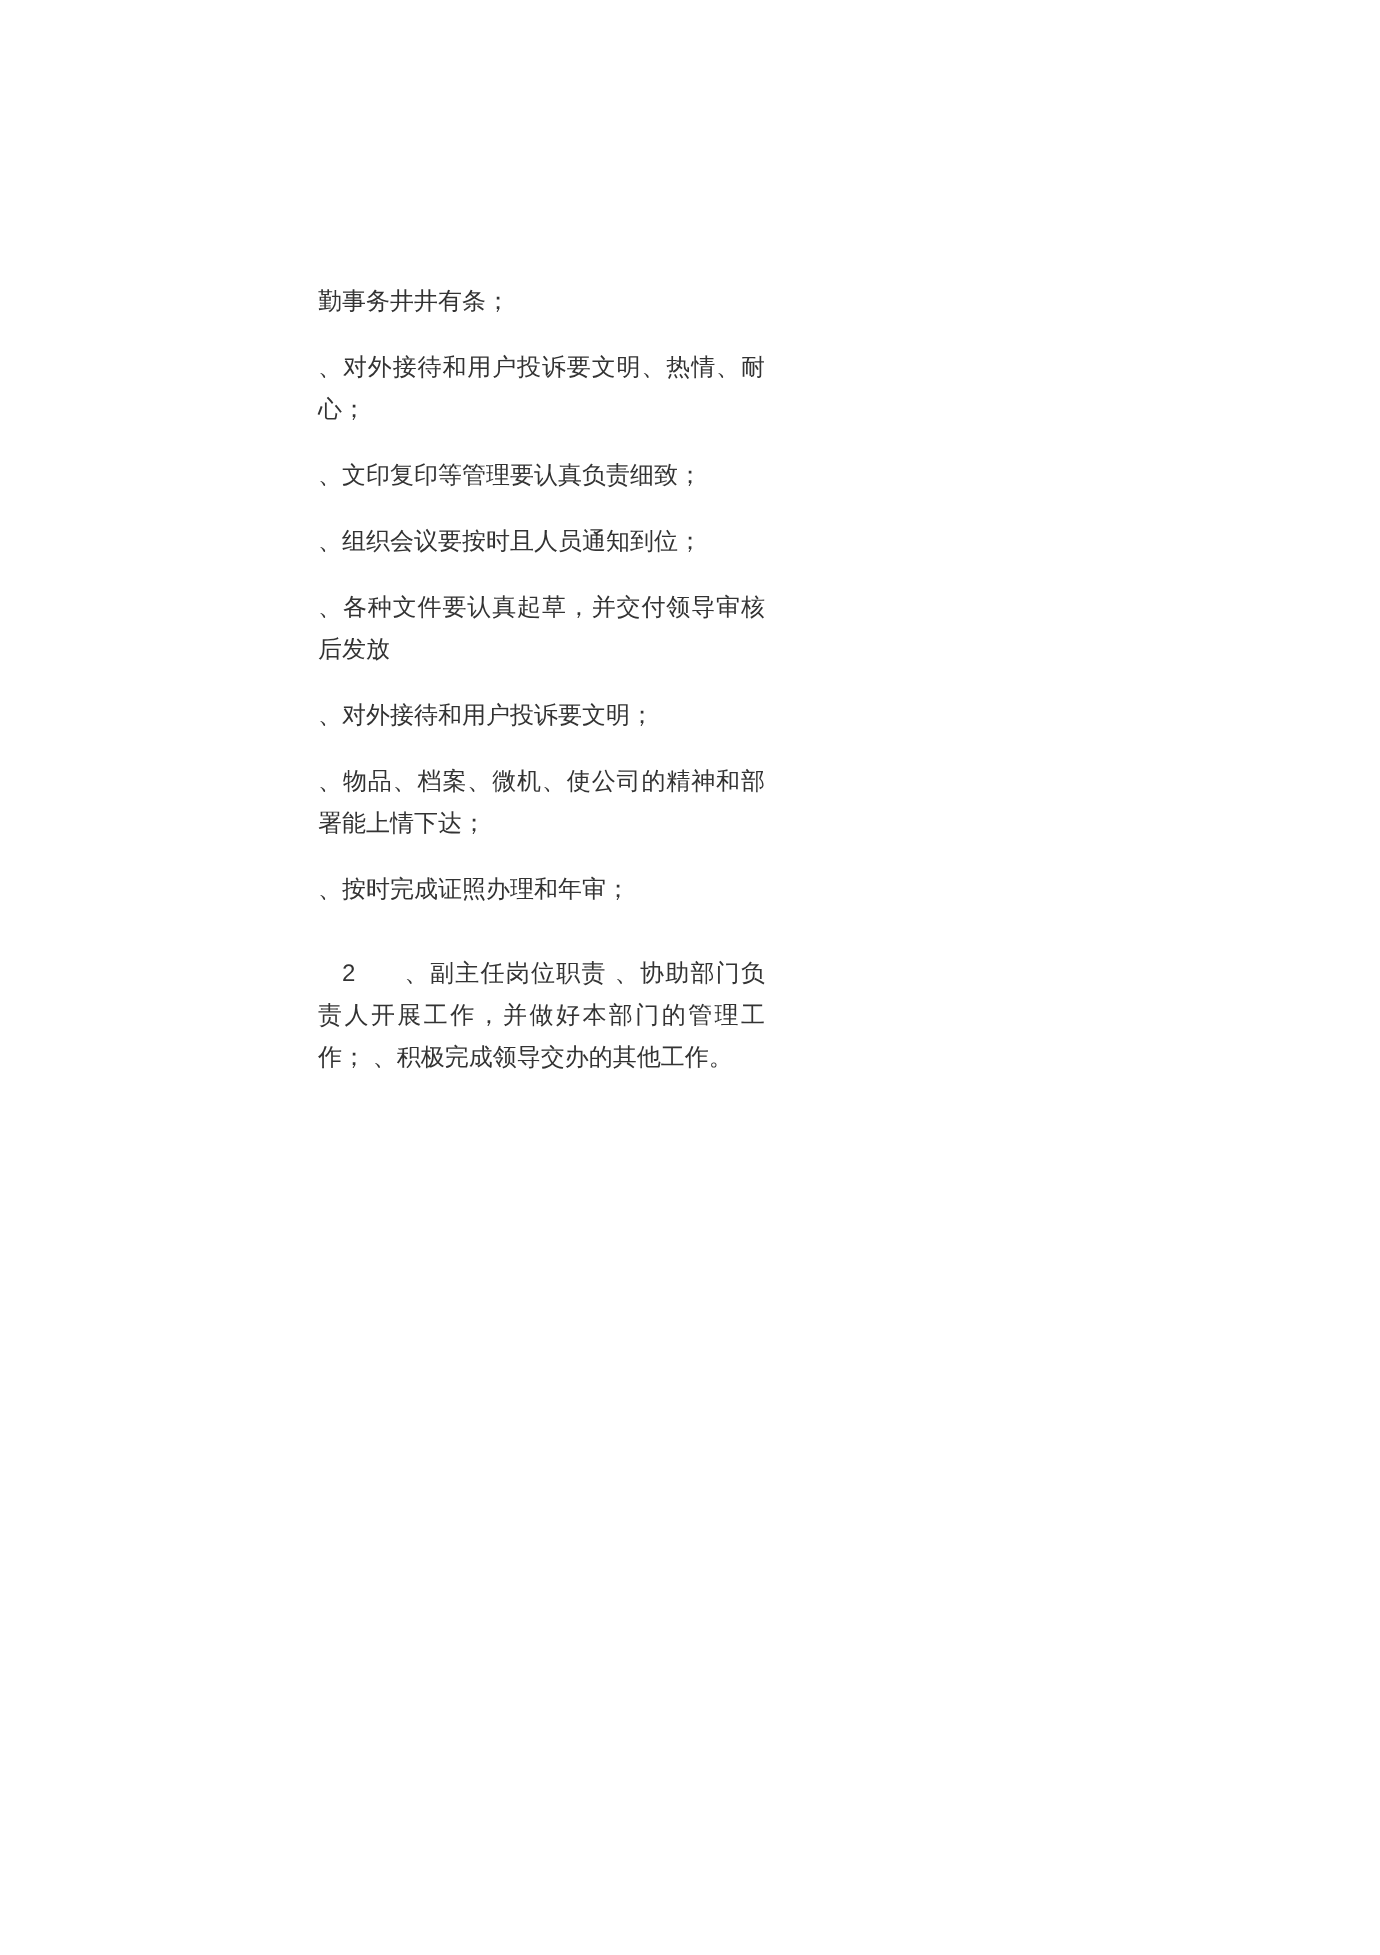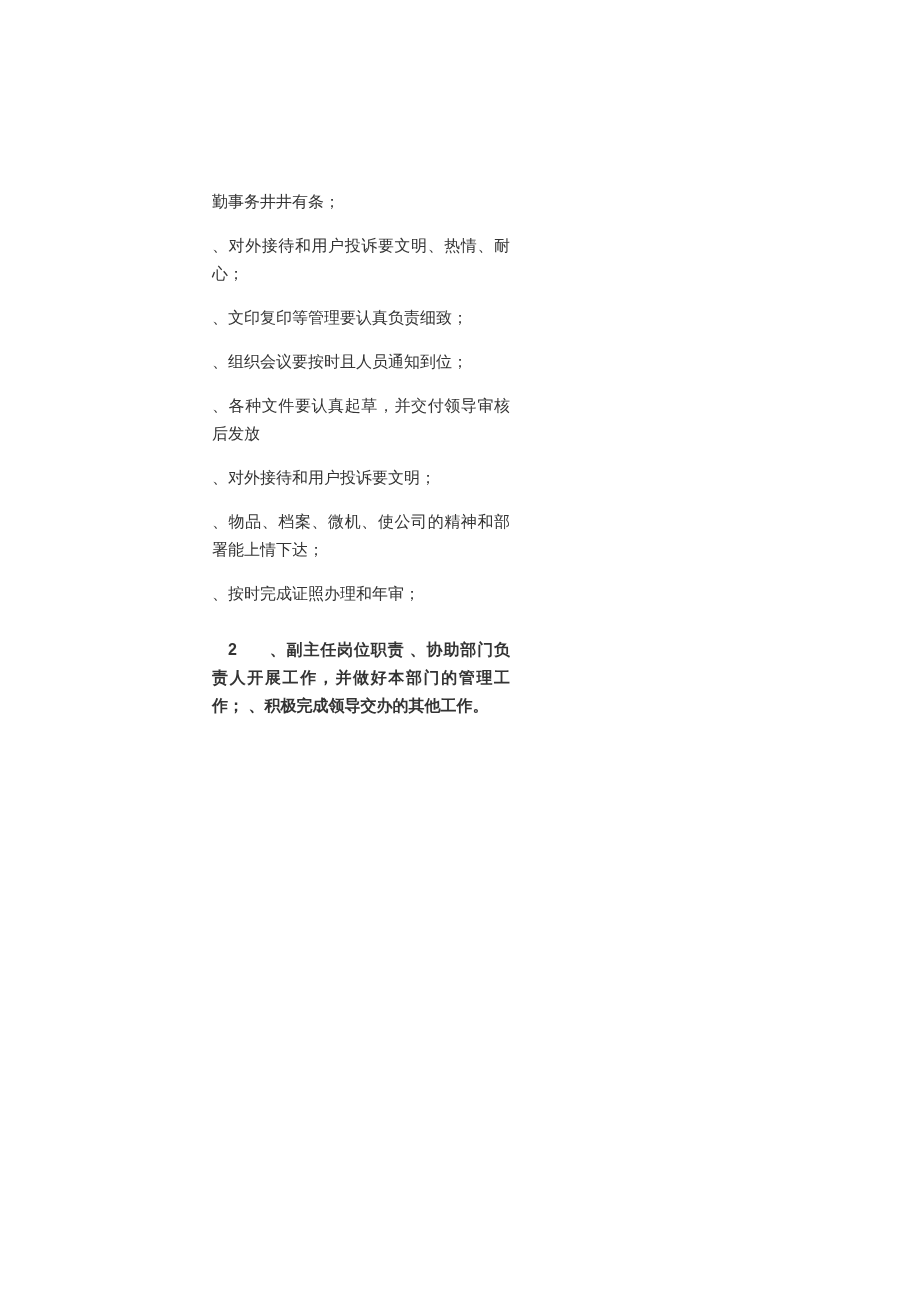--- a/index.html
+++ b/index.html
@@ -19,21 +19,20 @@
     .content {
       max-width: 330px;
       line-height: 1.75;
     }
     .line {
       margin-bottom: 4px;
       text-align: justify;
     }
     .section2 {
       margin-top: 28px;
-      font-weight: bold;
     }
     .num {
       font-family: Arial, sans-serif;
     }
   </style>
 </head>
 <body>
 
 <div class="content">
   <div class="line">勤事务井井有条；</div>

